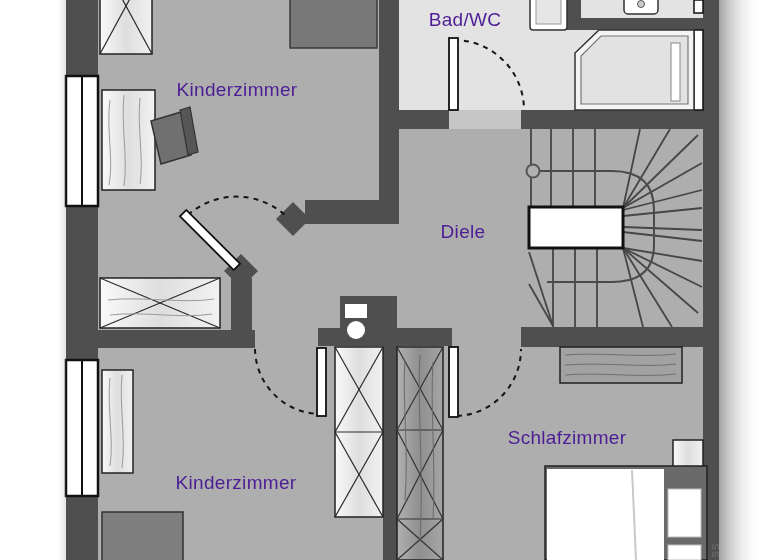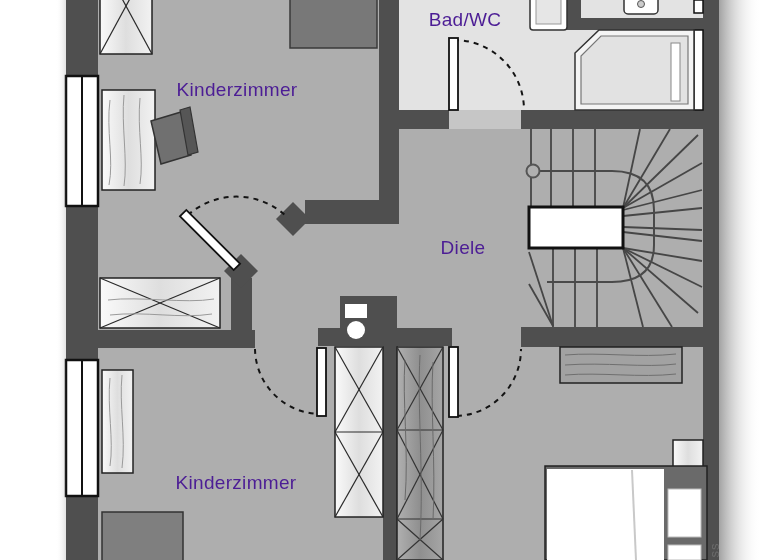--- a/index.html
+++ b/index.html
@@ -172,17 +172,18 @@
     <path d="M457,416 A67,67 0 0 0 521,349" fill="none" stroke="#141414" stroke-width="2" stroke-dasharray="5,5"></path>
     <rect x="449" y="347" width="9" height="70" fill="#ffffff" stroke="#111111" stroke-width="1.8"></rect>
   </g>
 
   <rect x="719" y="0" width="42" height="560" fill="url(#shadowR)"></rect>
   <rect x="56" y="0" width="10" height="560" fill="url(#shadowL)" opacity="0.5"></rect>
 </svg>
 
 <div class="room-label" style="left:237px;top:90px;">Kinderzimmer</div>
 <div class="room-label" style="left:465px;top:20px;">Bad/WC</div>
-<div class="room-label" style="left:463px;top:248px;">Diele</div>
+<div class="room-label" style="left:463px;top:232px;">Diele</div>
+<div class="room-label" style="left:567px;top:438px;">Schlafzimmer</div>
 <div class="room-label" style="left:236px;top:483px;">Kinderzimmer</div>
 <div class="watermark" style="left:714px;top:550px;">ss</div>
 
 </div>
 
 </body></html>

